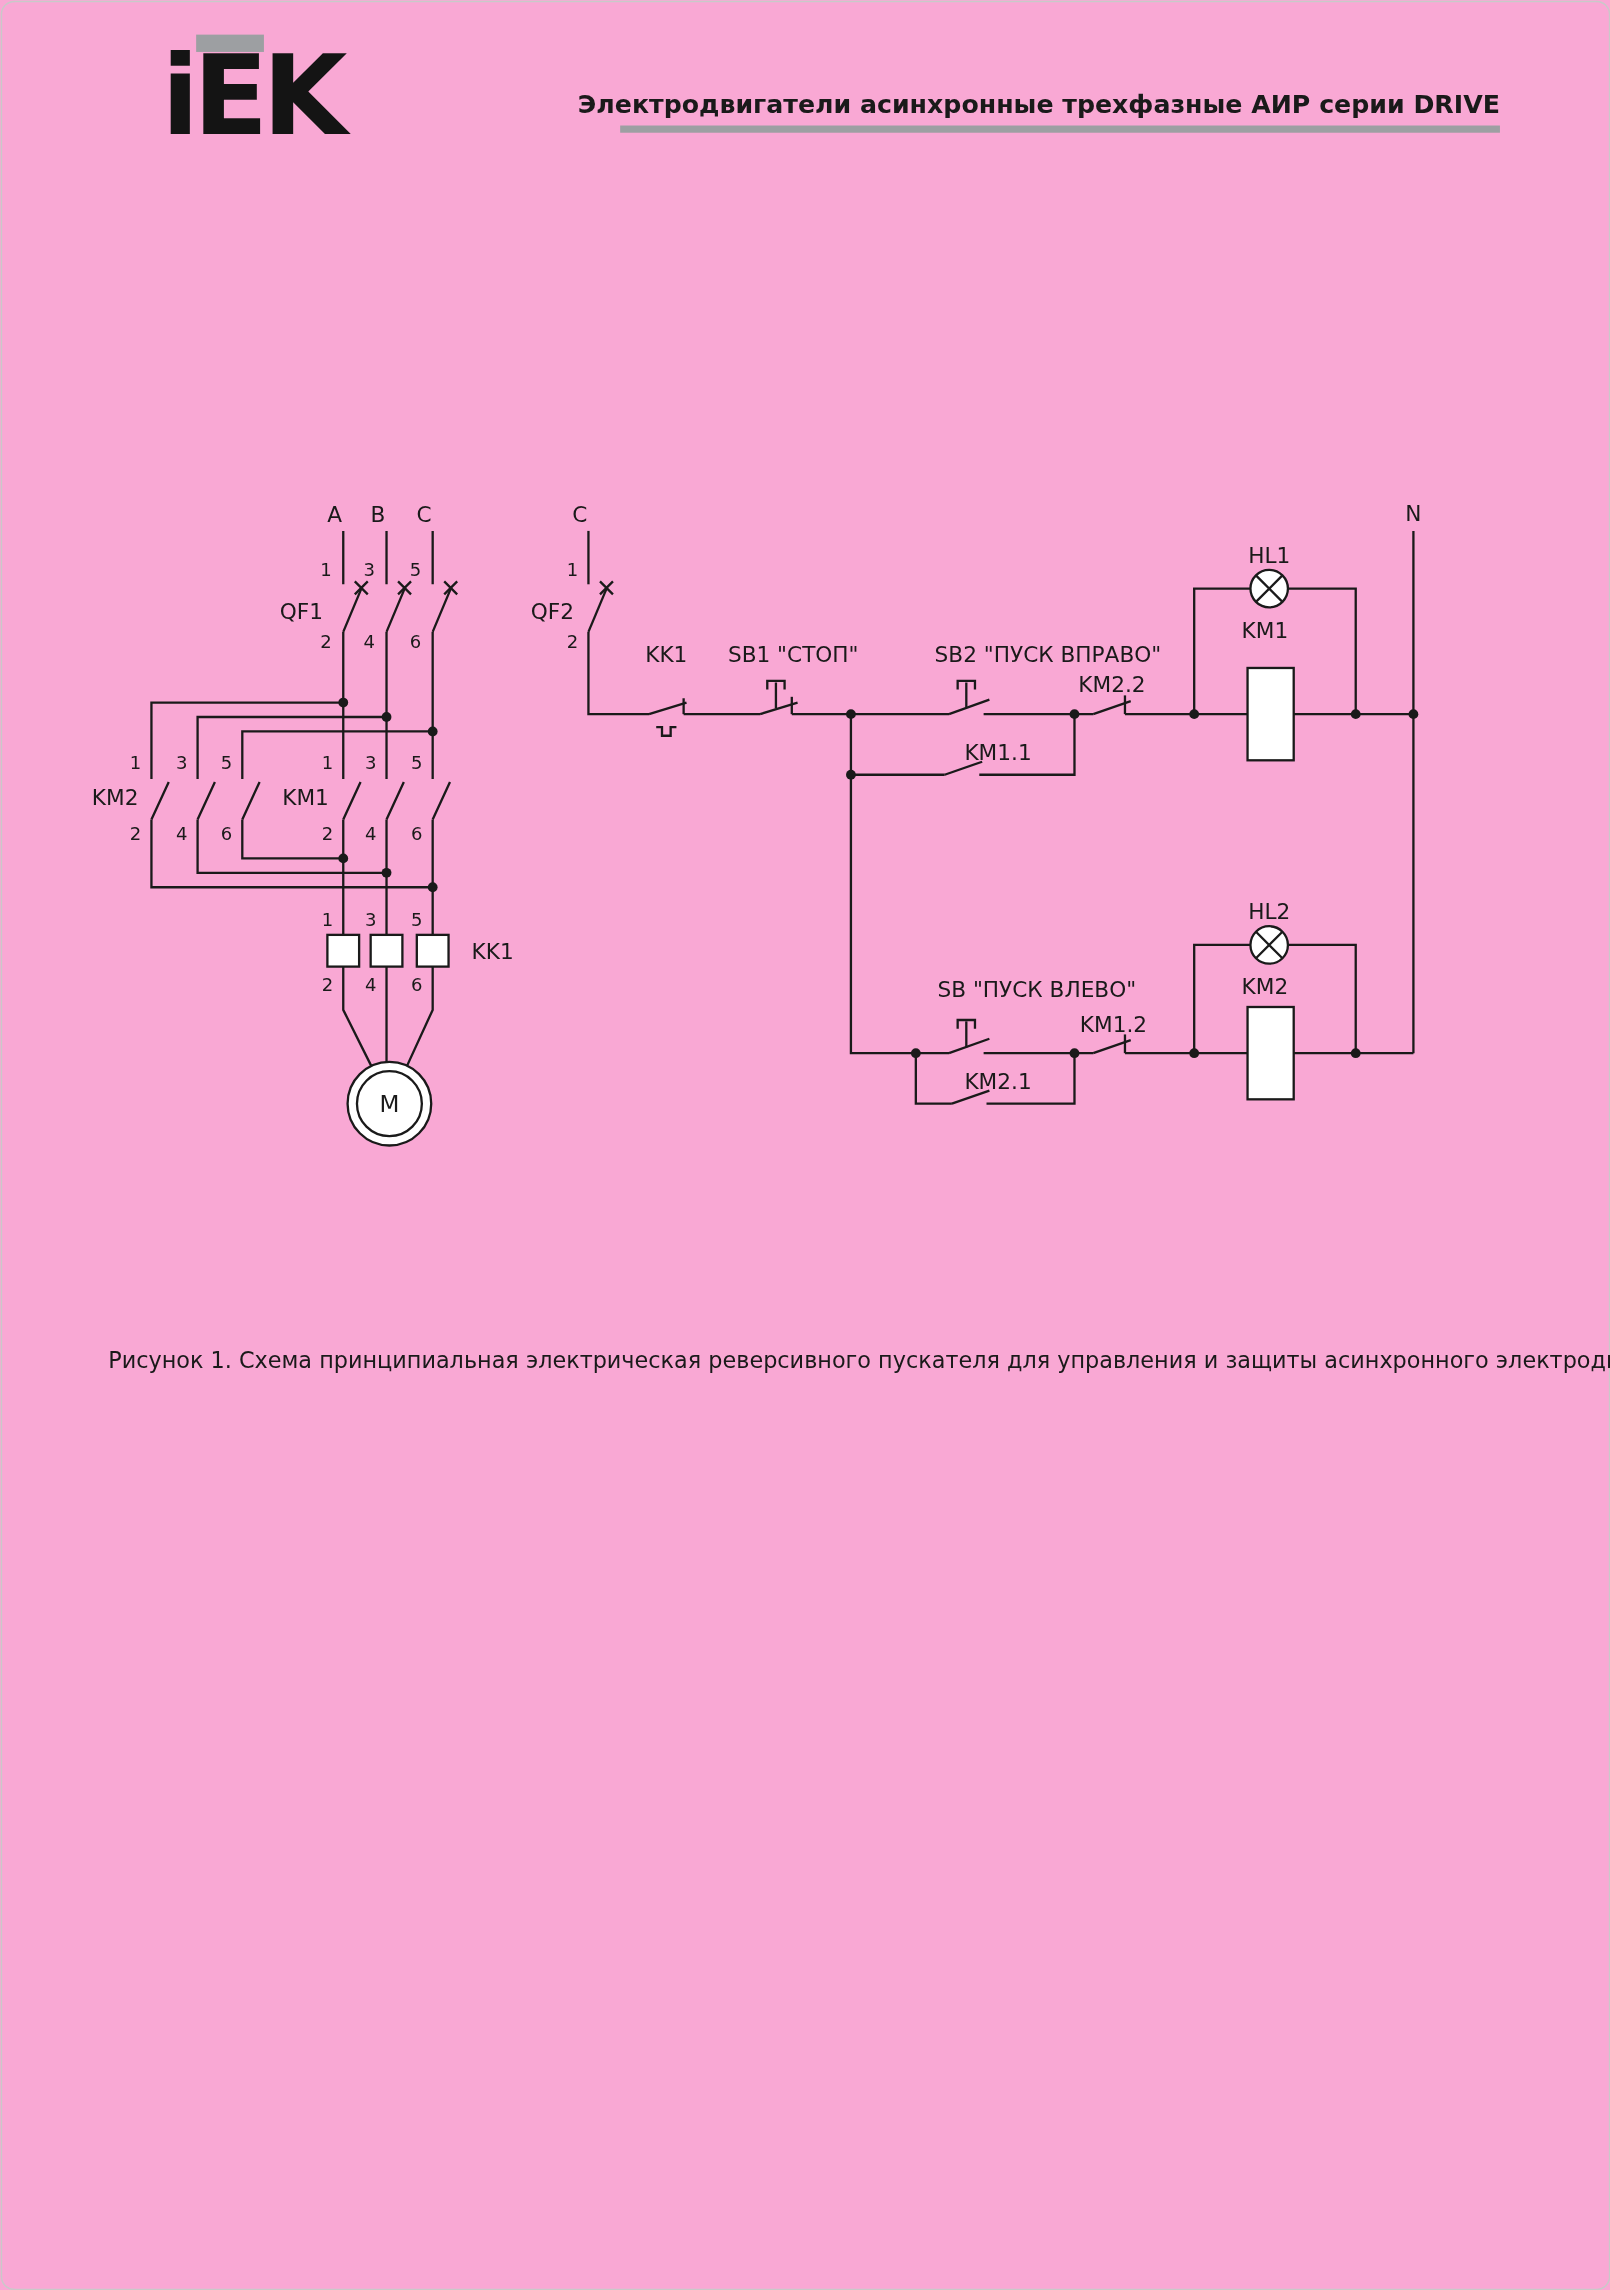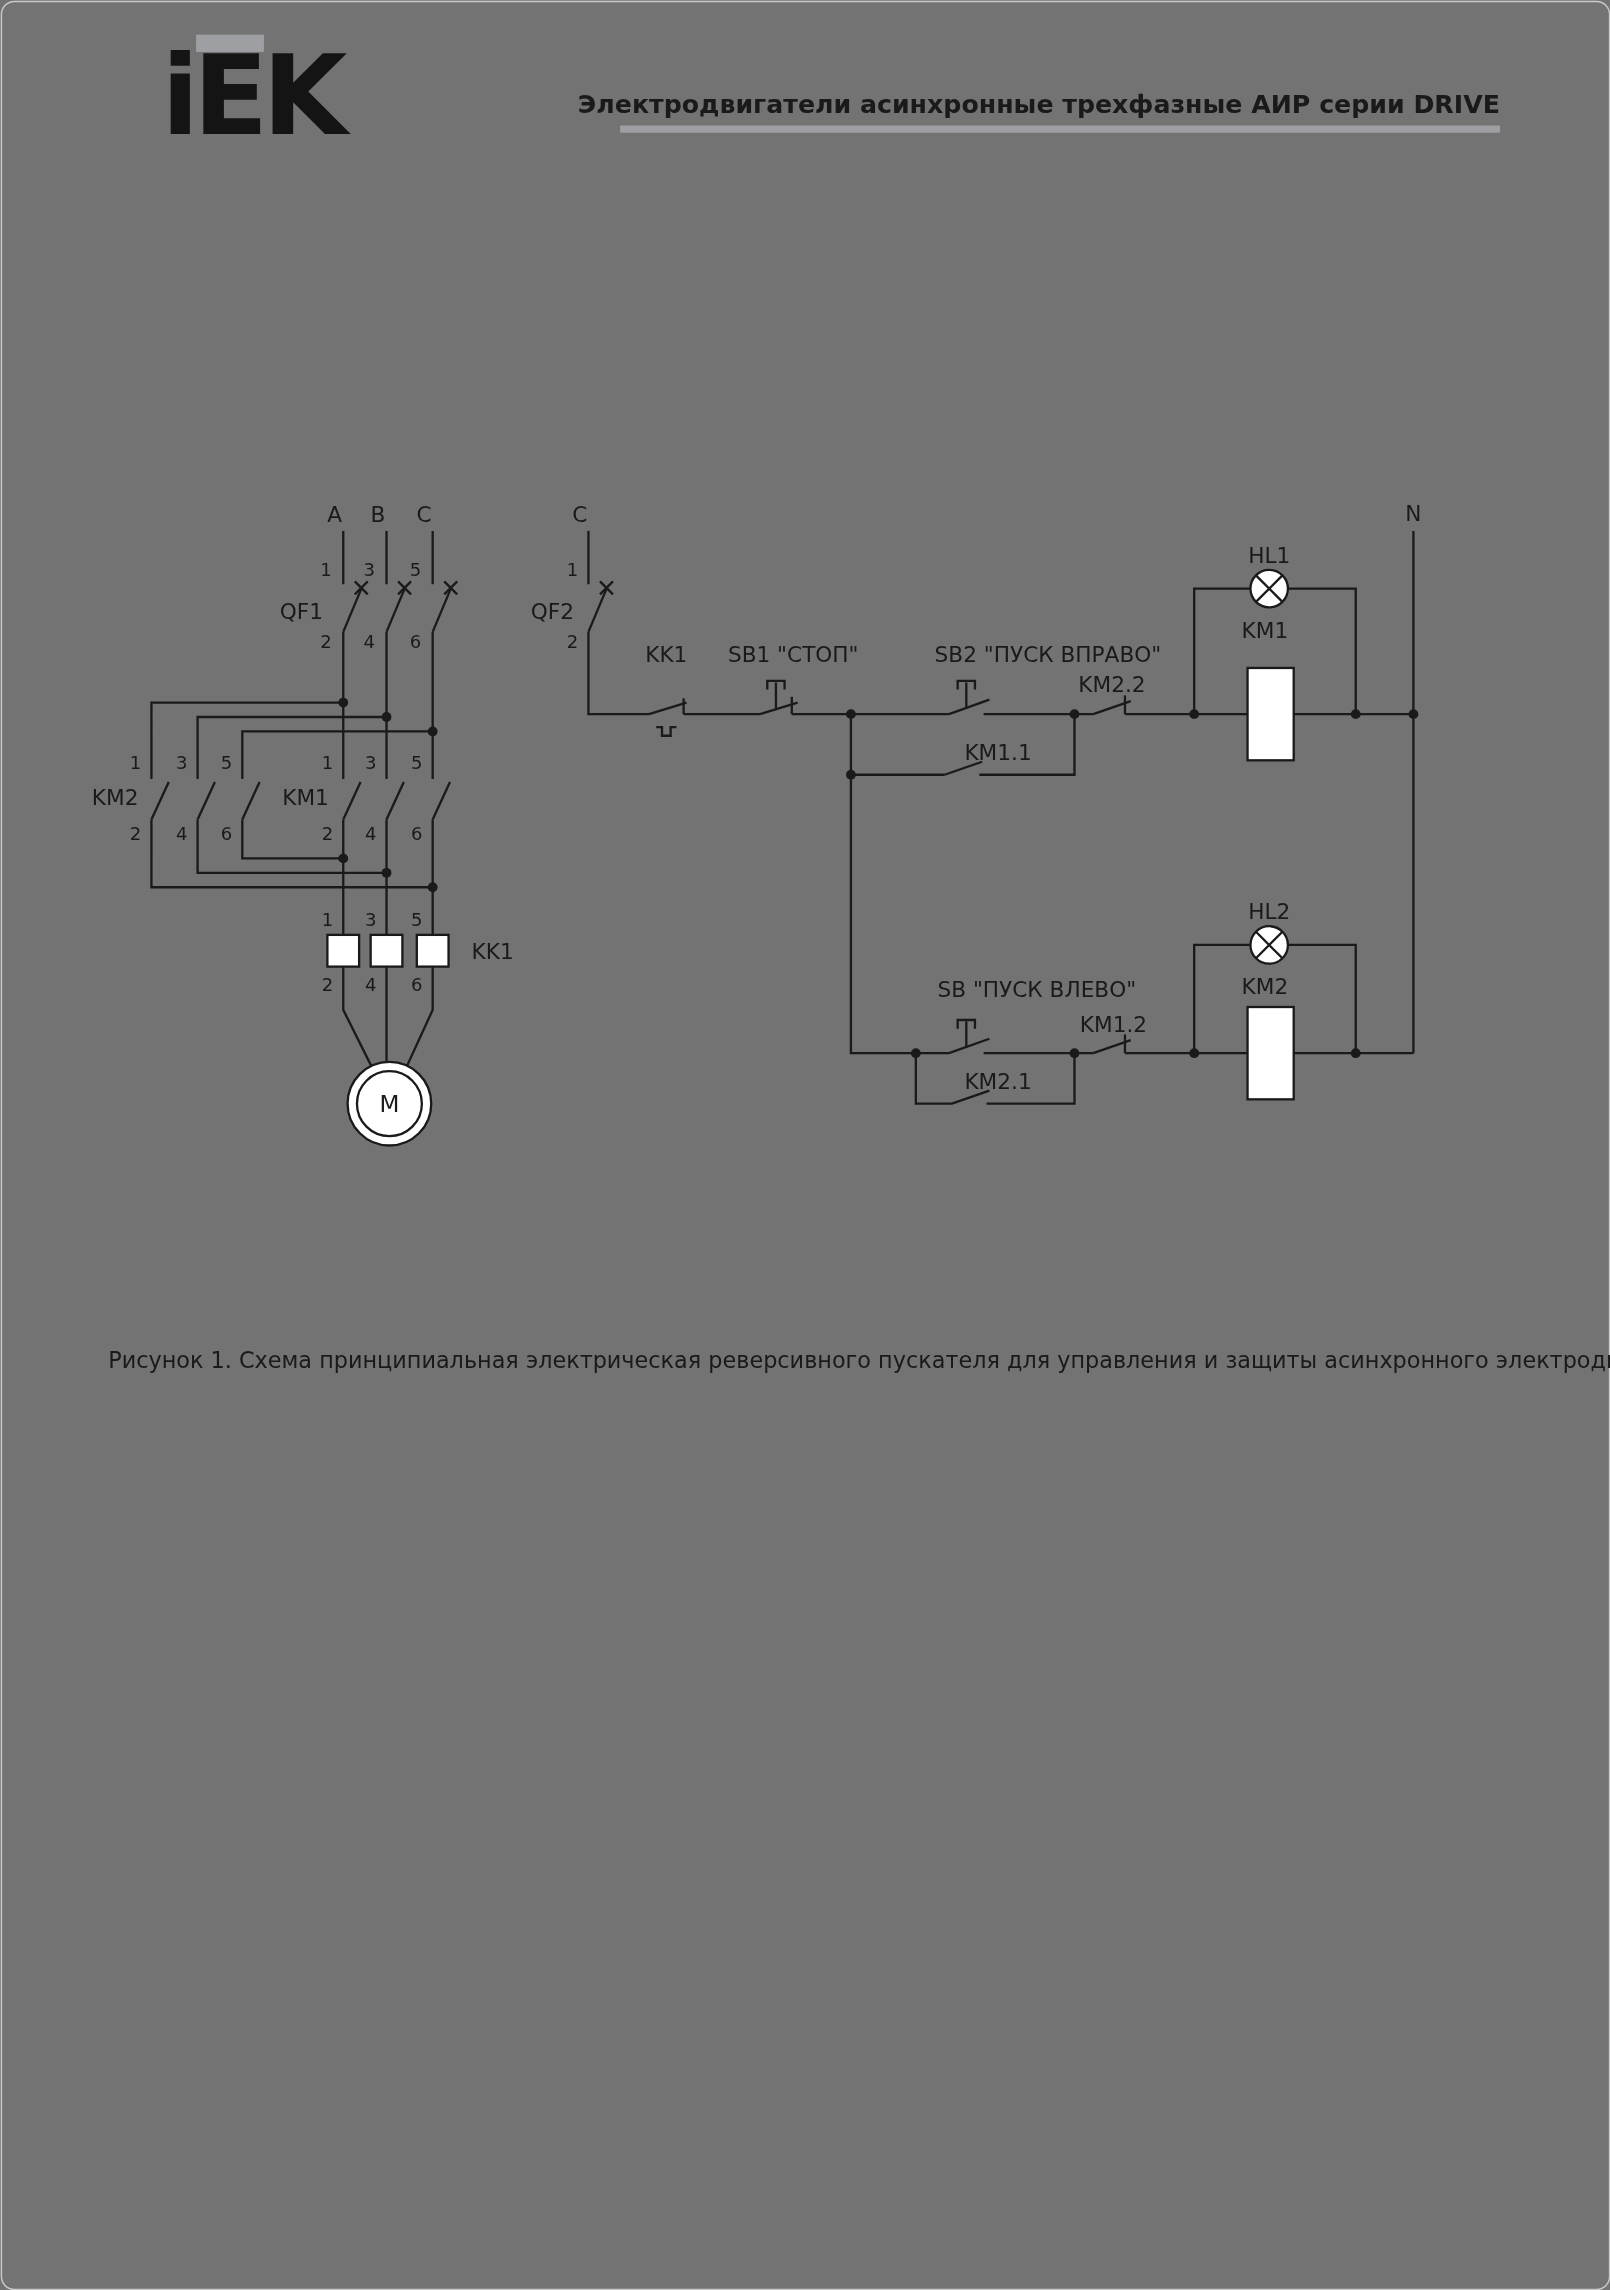--- a/index.html
+++ b/index.html
@@ -1,16 +1,16 @@
 <!DOCTYPE html>
 <html style="font-size:14.8px"><head>
 <meta charset="utf-8">
 <style>
   html,body{margin:0;padding:0;background:#ffffff;}
-  .page{width:1611px;height:2291px;background:#737373;position:relative;overflow:hidden;}
+  .page{width:1611px;height:2291px;background:#f9a8d4;position:relative;overflow:hidden;}
   .page svg{position:absolute;left:0;top:0;width:100%;height:100%;}
   text{font-family:"DejaVu Sans","Liberation Sans",sans-serif;fill:#1a1a1a;}
   .w{stroke:#1a1a1a;stroke-width:1.6;fill:none;}
   .box{stroke:#1a1a1a;stroke-width:1.6;fill:#ffffff;}
   .dot{fill:#1a1a1a;stroke:none;}
   .num{font-size:12.5px;}
   .lbl{font-size:15px;}
   .phase{font-size:15px;}
   .motor-letter{font-size:16px;}
   .title{font-size:17.5px;font-weight:bold;}

